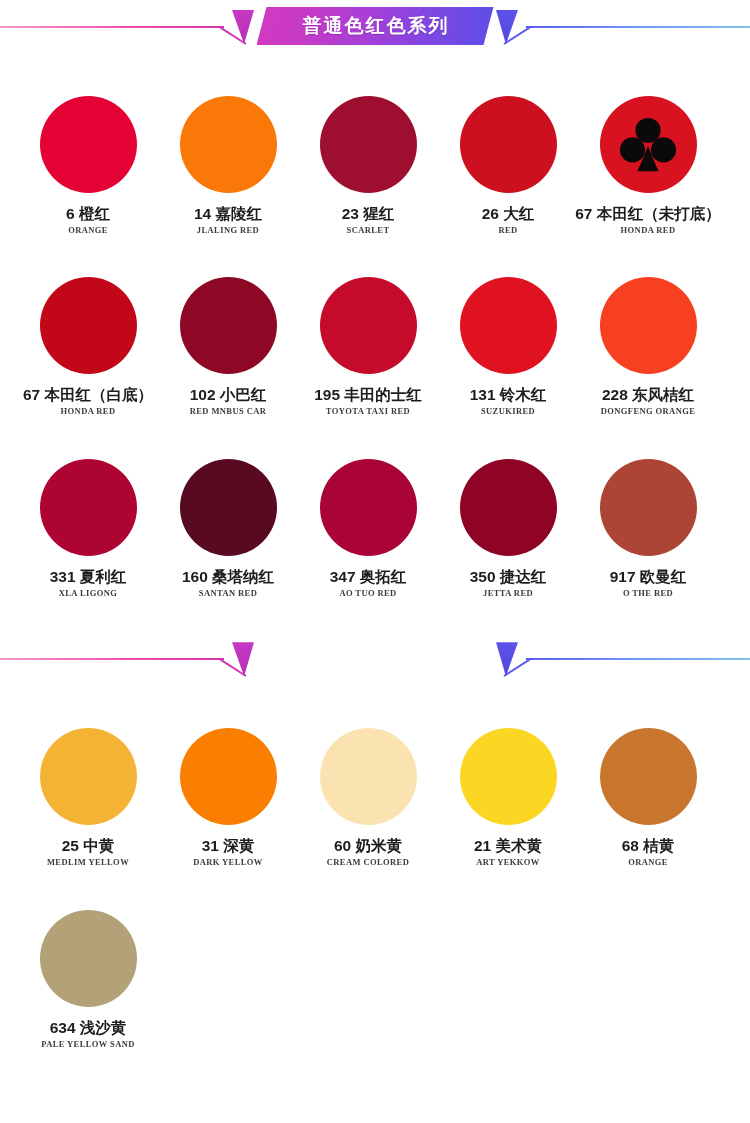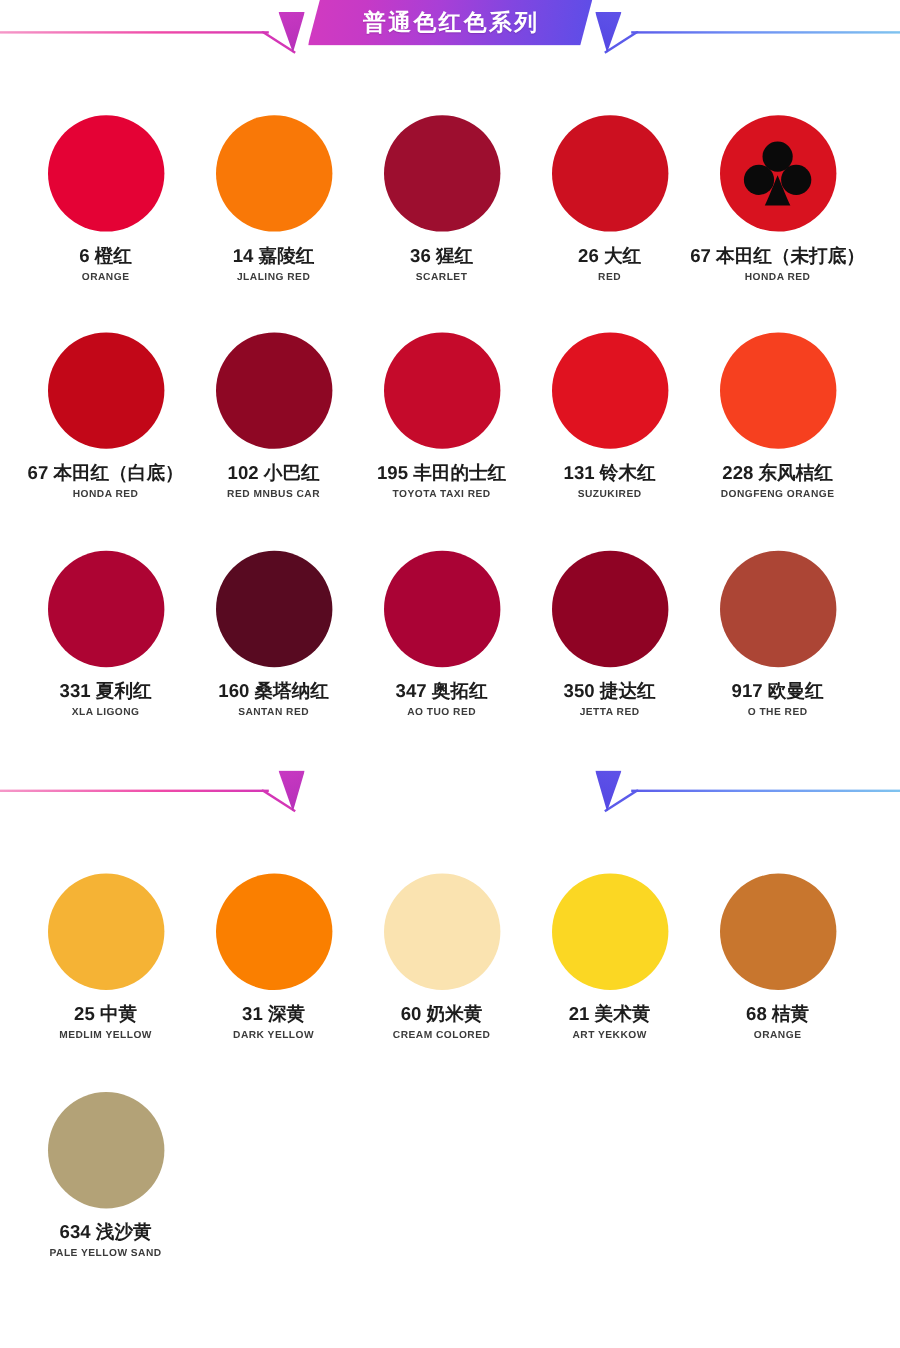--- a/index.html
+++ b/index.html
@@ -12,21 +12,21 @@
     overflow: hidden;
     position: relative;
   }
 
   
   .banner-wrap {
     position: relative;
     width: 750px;
     height: 52px;
     display: flex;
-    align-items: flex-start;
+    align-items: center;
     justify-content: center;
   }
 
   .banner-line {
     position: absolute;
     top: 26px;
     height: 2px;
     width: 224px;
   }
   .banner-line.left {
@@ -130,20 +130,21 @@
   }
 
   .label-en {
     margin-top: 4px;
     font-size: 8.5px;
     font-weight: bold;
     color: #3b3b3b;
     letter-spacing: 0.4px;
     white-space: nowrap;
     line-height: 1.1;
+    font-family: Liberation Serif, serif;
   }
 
   
   .row-gap-sm { height: 42px; }
   .section-top-gap { height: 44px; }
   .section-bottom-gap { height: 34px; }
 </style>
 </head>
 <body>
 
@@ -170,21 +171,21 @@
         <div class="label-cn">6 橙红</div>
         <div class="label-en">ORANGE</div>
       </div>
       <div class="cell">
         <div class="swatch" style="background:#f97807"></div>
         <div class="label-cn">14 嘉陵红</div>
         <div class="label-en">JLALING RED</div>
       </div>
       <div class="cell">
         <div class="swatch" style="background:#9d0e2f"></div>
-        <div class="label-cn">36 猩红</div>
+        <div class="label-cn">23 猩红</div>
         <div class="label-en">SCARLET</div>
       </div>
       <div class="cell">
         <div class="swatch" style="background:#cc1020"></div>
         <div class="label-cn">26 大红</div>
         <div class="label-en">RED</div>
       </div>
       <div class="cell">
         <div class="swatch" style="background:#d8121f">
           <svg class="club-icon" viewBox="0 0 64 64">

